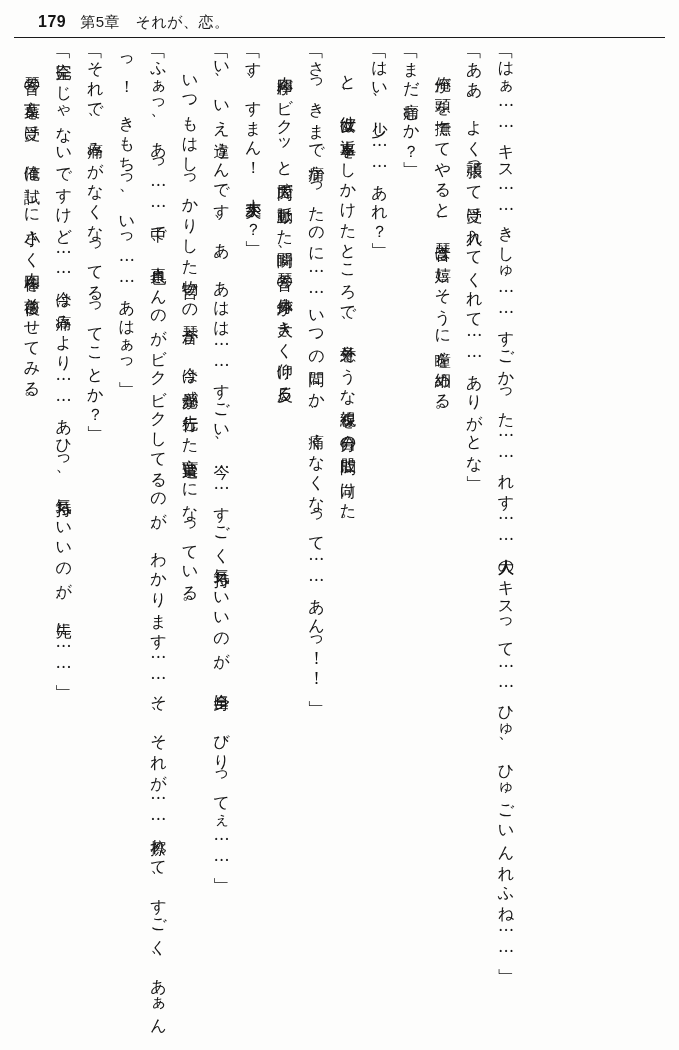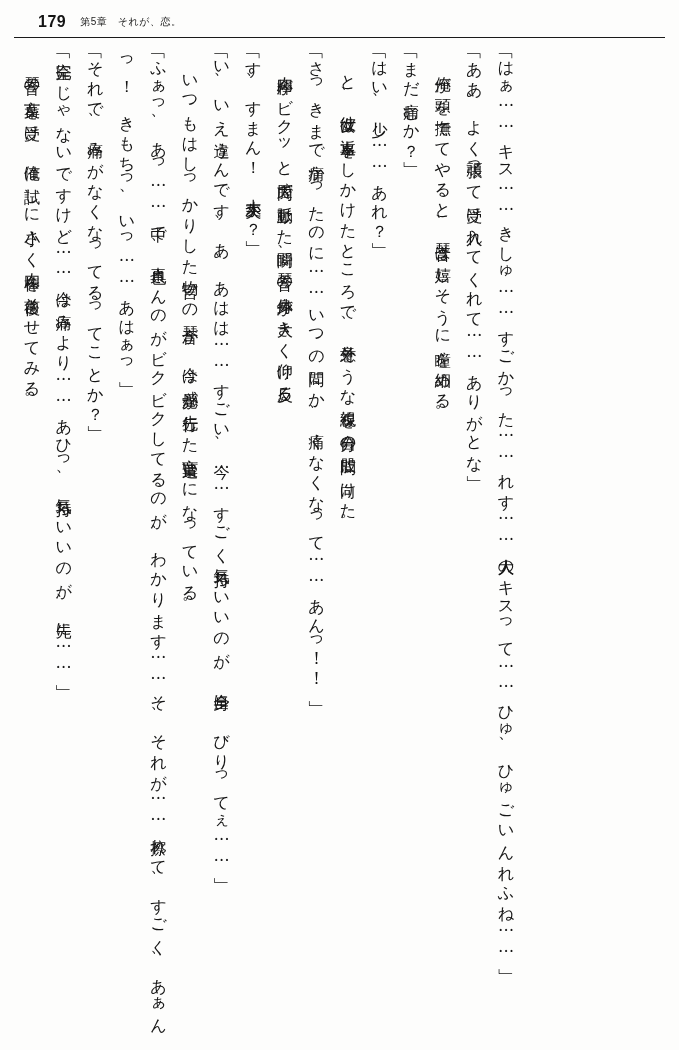--- a/index.html
+++ b/index.html
@@ -35,21 +35,21 @@
     gap: 14px;
     font-family: "Liberation Sans", "DejaVu Sans", sans-serif;
   }
   .folio {
     font-size: 16px;
     font-weight: bold;
     letter-spacing: 0.5px;
     color: #141414;
   }
   .chapter-title {
-    font-size: 10px;
+    font-size: 15px;
     color: #1c1c1c;
     letter-spacing: 0.5px;
   }
   .header-rule {
     position: absolute;
     top: 37px;
     left: 14px;
     right: 14px;
     height: 1px;
     background: #1a1a1a;

